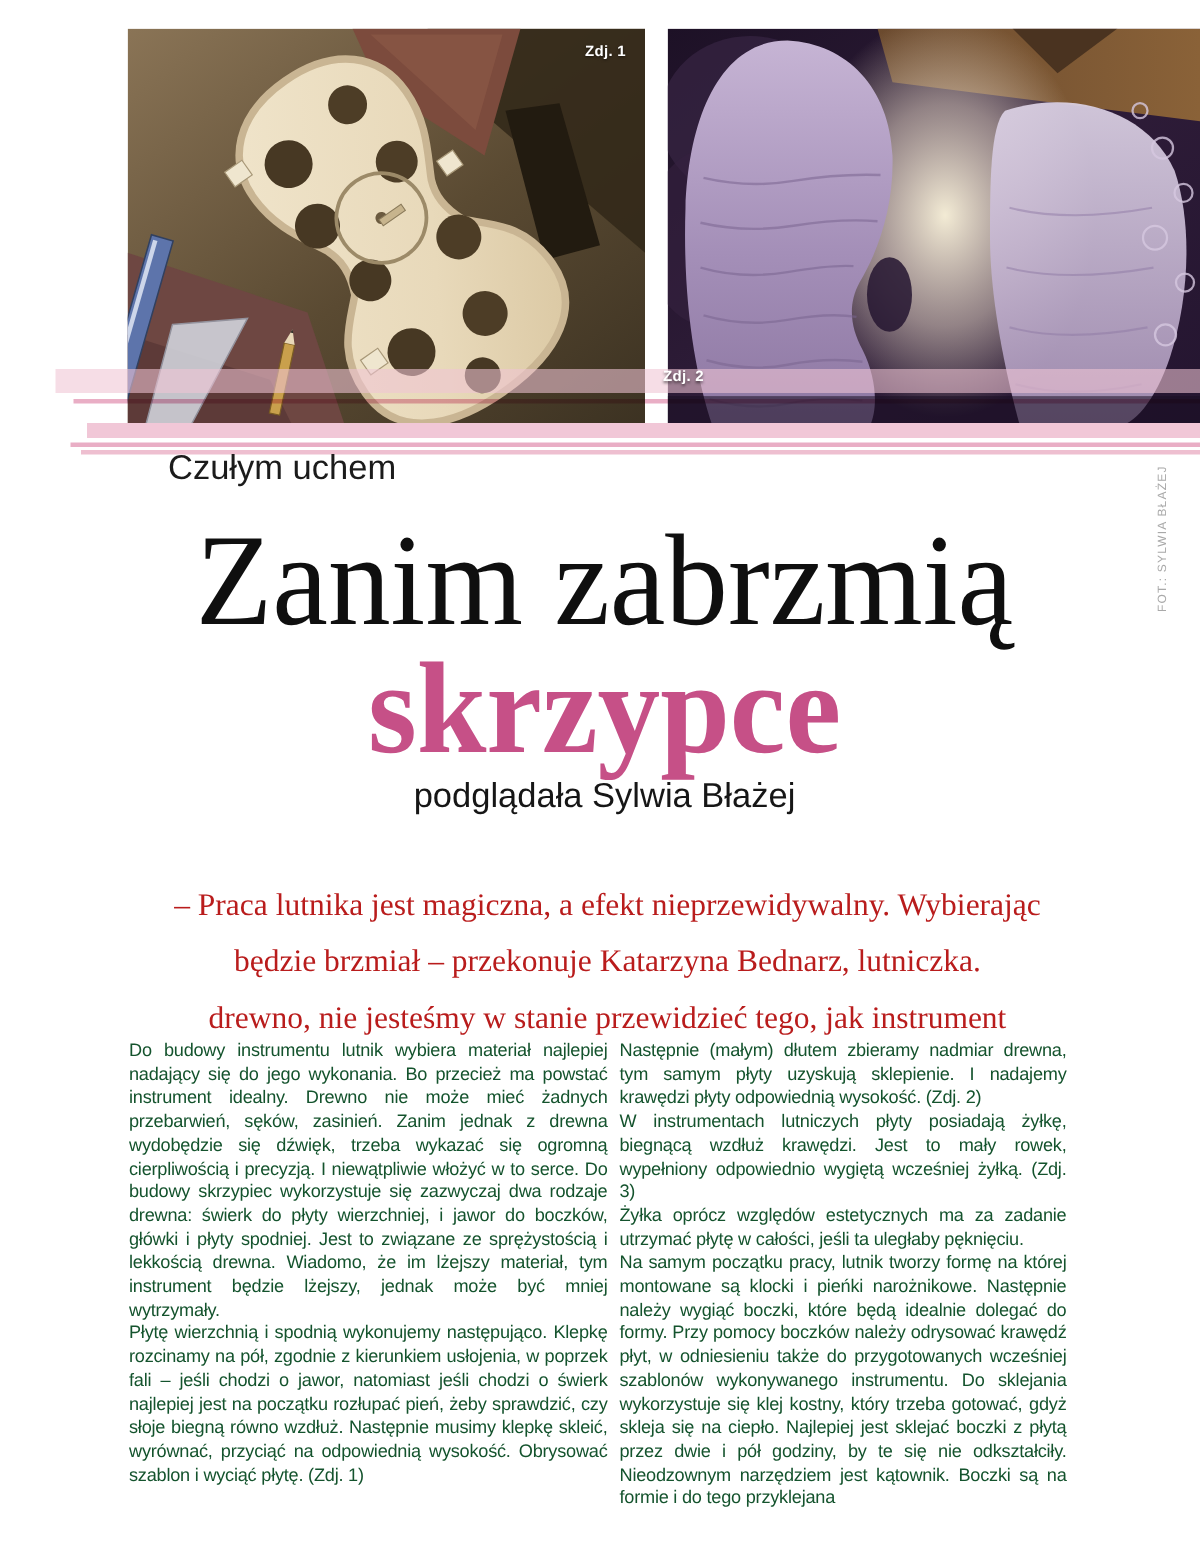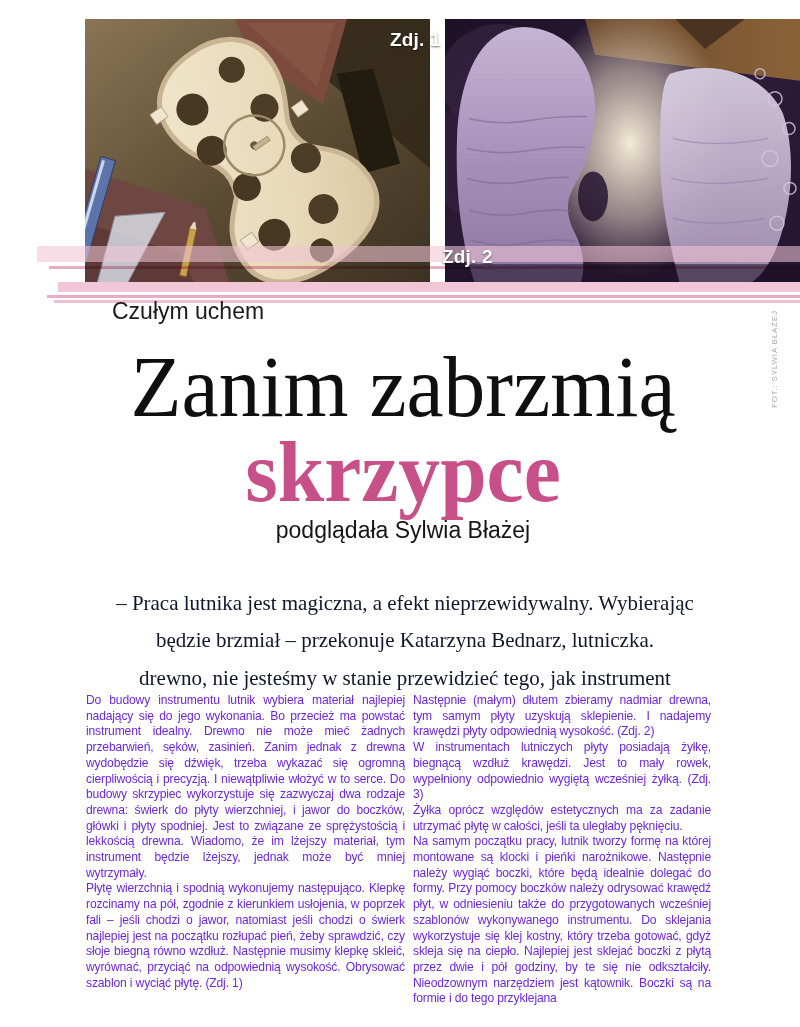--- a/index.html
+++ b/index.html
@@ -7,21 +7,21 @@
     position:relative;width:800px;height:1027px;margin:0 auto;
     background:#ffffff;overflow:hidden;
     font-family:"Liberation Sans",sans-serif;
   }
   
   .photo{position:absolute;top:19px;height:265px;overflow:hidden;z-index:1;}
   .photo1{left:85px;width:345px;}
   .photo2{left:445px;width:355px;}
   .photo svg{display:block;width:100%;height:100%;}
   .photo-label{
-    position:absolute;color:#ffffff;font-weight:bold;font-size:19px;
+    position:absolute;color:#ffffff;font-weight:bold;font-size:10px;
     letter-spacing:.2px;text-shadow:0 1px 2px rgba(0,0,0,.55);z-index:5;
   }
   .label1{left:390px;top:29px;}
   .label2{left:442px;top:246px;}
   
   .stripe{position:absolute;z-index:3;}
   .band1{left:37px;top:246px;width:763px;height:16px;background:rgba(240,196,212,.58);}
   .lineA{left:49px;top:266px;width:751px;height:3px;background:#e9aec5;mix-blend-mode:multiply;}
   .band2{left:58px;top:282px;width:742px;height:10px;background:#f1c7d7;}
   .lineB{left:47px;top:295px;width:753px;height:3px;background:#e9aec5;}
@@ -38,25 +38,25 @@
     position:absolute;left:0;width:806px;text-align:center;
     font-family:"Liberation Serif",serif;font-size:87px;line-height:1;
     color:#0f0f0f;transform:scaleX(.96);z-index:4;white-space:nowrap;
   }
   .title1{top:343px;font-weight:400;}
   .title2{top:428px;font-weight:700;color:#c65087;}
   .byline{position:absolute;left:0;top:517px;width:806px;text-align:center;
     font-size:23px;color:#161616;z-index:4;}
   
   .lead{position:absolute;left:75px;top:585px;width:660px;text-align:center;
-    font-family:"Liberation Serif",serif;font-size:21px;color:#0f172a;z-index:4;}
+    font-family:"Liberation Serif",serif;font-size:21px;color:#b91c1c;z-index:4;}
   .lead .lead-line{display:block;line-height:37.4px;white-space:nowrap;}
   
   .col{position:absolute;top:693px;font-size:12.1px;line-height:15.7px;
-    letter-spacing:-.15px;color:#6d28d9;text-align:justify;z-index:4;}
+    letter-spacing:-.15px;color:#14532d;text-align:justify;z-index:4;}
   .col-left{left:86px;width:319px;}
   .col-right{left:413px;width:298px;}
   .col p{margin:0;padding:0;}
 </style>
 </head>
 <body>
 
 <div class="page">
 
   <div class="photo photo1">

